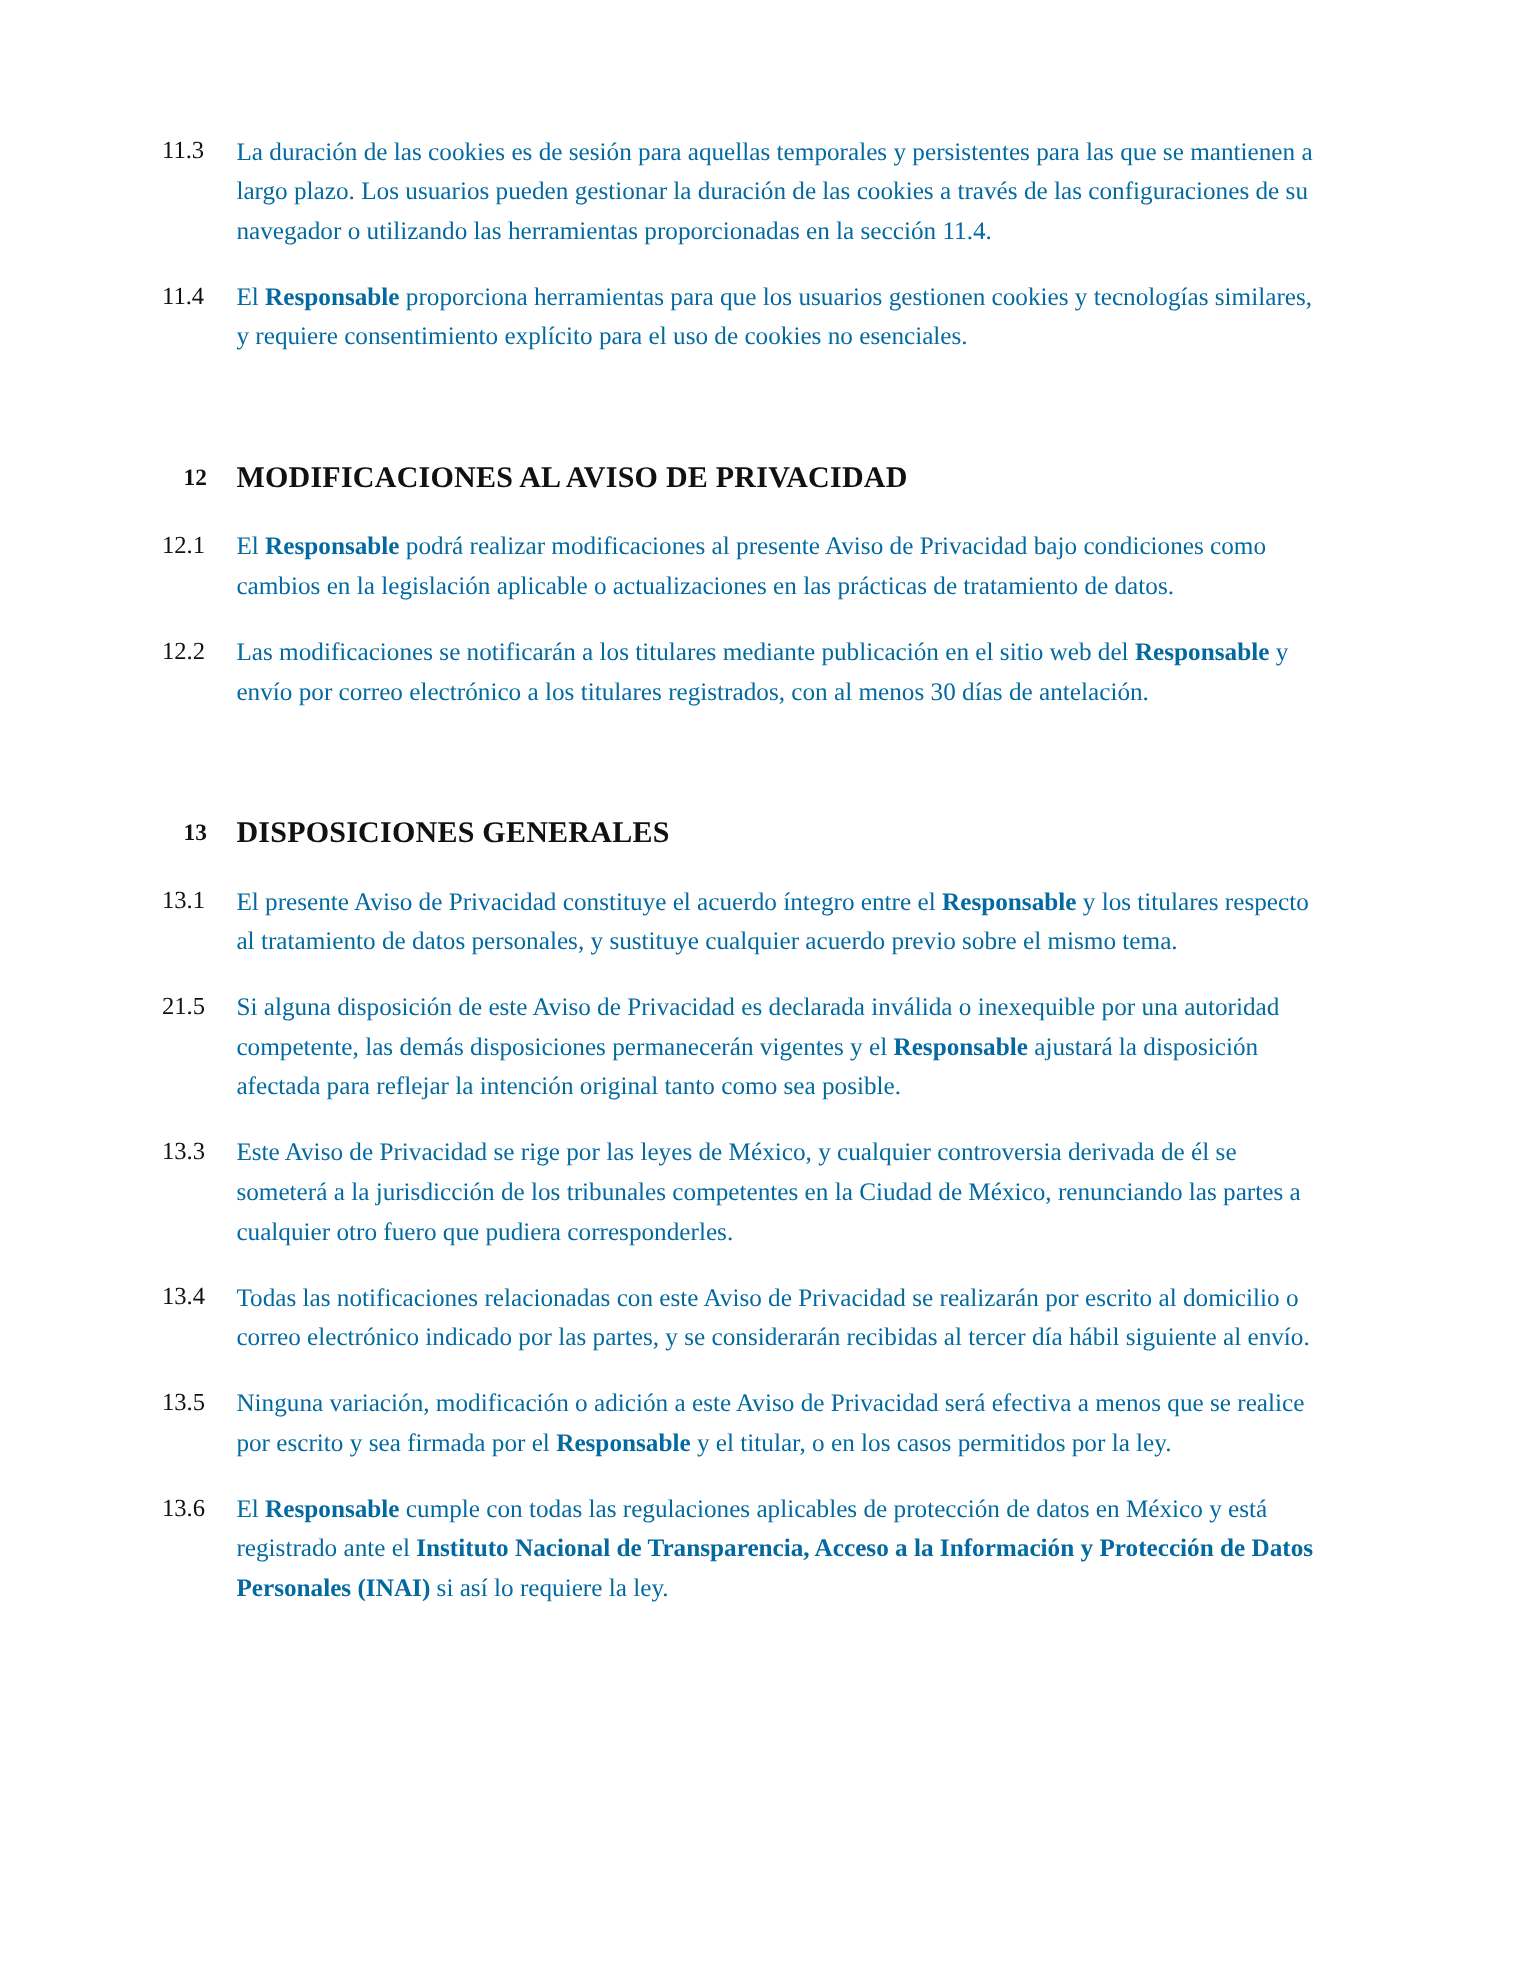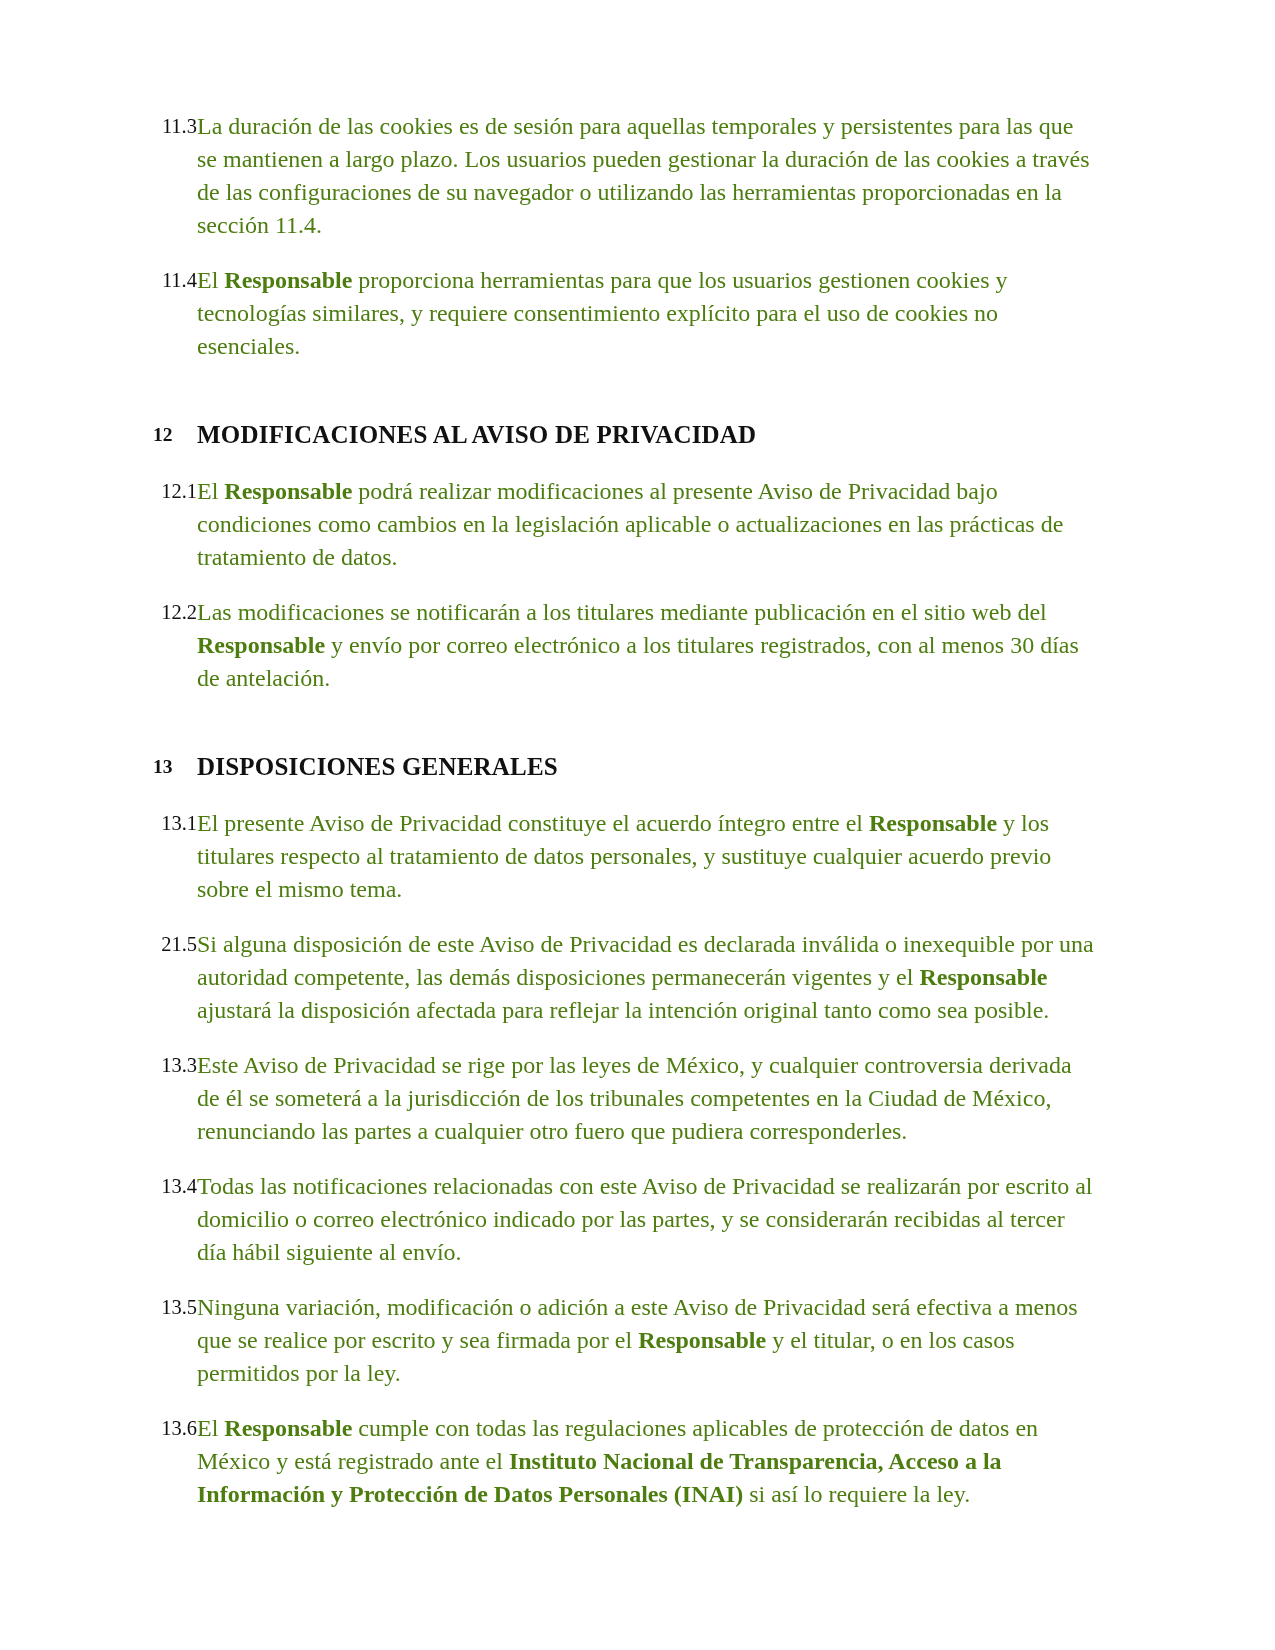--- a/index.html
+++ b/index.html
@@ -25,37 +25,36 @@
     display: flex;
     align-items: flex-start;
     margin-bottom: 22px;
   }
   .clause-num {
     width: 62px;
     flex: 0 0 62px;
     font-size: 20.5px;
     line-height: 33px;
     color: #111111;
-    text-align: right;
   }
   .clause-text {
     flex: 1;
-    font-size: 24px;
+    font-size: 21px;
     line-height: 33px;
-    color: #4d7c0f;
+    color: #0369a1;
     text-align: left;
   }
   .clause-text b {
     font-weight: bold;
   }
   
   .section-head {
     display: flex;
     align-items: flex-start;
-    margin-top: 58px;
+    margin-top: 88px;
     margin-bottom: 26px;
   }
   .section-num {
     width: 62px;
     flex: 0 0 62px;
     font-size: 19.5px;
     line-height: 28px;
     font-weight: bold;
     padding-left: 18px;
     box-sizing: border-box;

